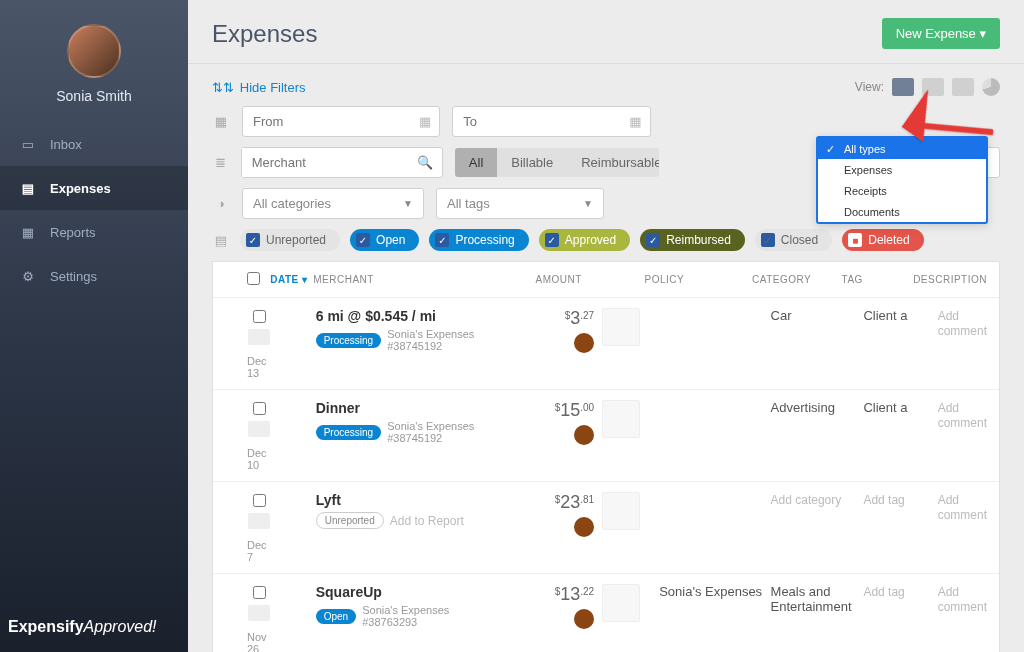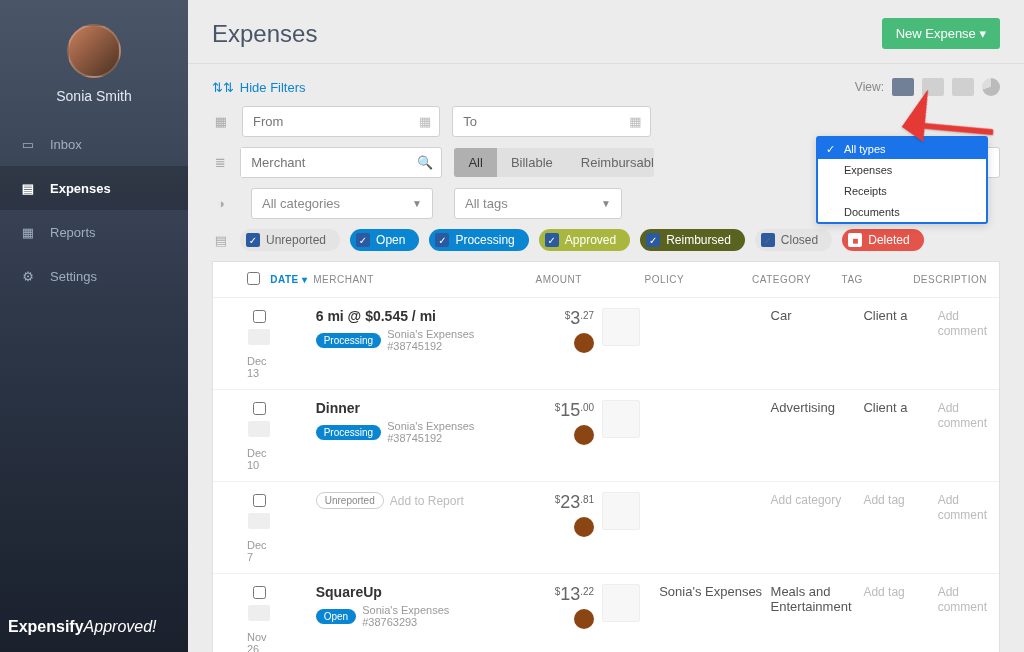--- a/index.html
+++ b/index.html
@@ -28,21 +28,21 @@
 .view-btn.active { background: #718096; }
 .filter-row { display: flex; align-items: center; gap: 12px; margin-bottom: 10px; }
 .row-icon { width: 18px; color: #aaa; display: flex; justify-content: center; }
 .input-group { display: flex; align-items: center; background: #fff; border: 1px solid #d0d0d0; border-radius: 3px; }
 .date-input { width: 168px; padding: 7px 10px; border: none; outline: none; font-size: 13px; color: #888; background: transparent; }
 .cal-icon { padding: 0 8px; color: #bbb; }
 .merchant-input { width: 168px; padding: 7px 10px; border: none; outline: none; font-size: 13px; }
 .seg { display: flex; background: #e0e0e0; border-radius: 3px; overflow: hidden; }
 .seg-btn { padding: 7px 14px; background: transparent; border: none; color: #666; font-size: 13px; cursor: pointer; }
 .seg-btn.active { background: #b0b0b0; color: #333; }
-.select { background: #fff; border: 1px solid #d0d0d0; border-radius: 3px; padding: 7px 10px; min-width: 168px; display: flex; justify-content: space-between; align-items: center; color: #888; cursor: pointer; margin-left: 9px; }
+.select { background: #fff; border: 1px solid #d0d0d0; border-radius: 3px; padding: 7px 10px; min-width: 168px; display: flex; justify-content: space-between; align-items: center; color: #888; cursor: pointer; }
 .select.wide { min-width: 158px; }
 .dd-open { position: absolute; top: 72px; left: 628px; width: 172px; background: #fff; border: 2px solid #1a73e8; border-radius: 3px; z-index: 10; box-shadow: 0 2px 8px rgba(0,0,0,0.15); }
 .dd-item { padding: 5px 10px 4px 26px; font-size: 11px; color: #333; cursor: pointer; position: relative; }
 .dd-item.sel { background: #1a73e8; color: #fff; }
 .dd-item.sel::before { content: "✓"; position: absolute; left: 8px; }
 .arrow-annot { position: absolute; top: 40px; left: 720px; z-index: 11; transform: rotate(35deg); }
 .arrow-annot svg { filter: drop-shadow(0 1px 1px rgba(0,0,0,0.2)); }
 .status-row { display: flex; gap: 10px; align-items: center; margin-top: 4px; }
 .chip { display: flex; align-items: center; gap: 6px; padding: 4px 14px 4px 6px; border-radius: 12px; font-size: 12px; color: #fff; }
 .chip .chk { width: 14px; height: 14px; background: #2c5aa0; border-radius: 2px; display: flex; align-items: center; justify-content: center; font-size: 10px; }
@@ -294,20 +294,21 @@
     <div class="col-desc"><span class="placeholder">Add comment</span></div>
   </div>
   <div class="trow">
     <div class="col-chk">
                 <input type="checkbox" style="">
                 <div class="type-icon"></div>
                 <div class="exp-date">Dec 7</div>
               </div>
     <div class="col-date"></div>
     <div class="col-merch merch-block">
+      <span class="merch-name">Lyft</span>
       <div class="merch-sub">
                   <span class="badge badge-unrep">Unreported</span>
                   <span class="sub-txt placeholder">Add to Report</span>
                 </div>
     </div>
     <div class="col-amt amt"><span class="sm">$</span><span class="big">23</span><span class="sm">.81</span><br><span class="mini-avatar"></span></div>
     <div class="col-rec">
                 <div class="receipt-thumb"></div>
               </div>
     <div class="col-pol"></div>

